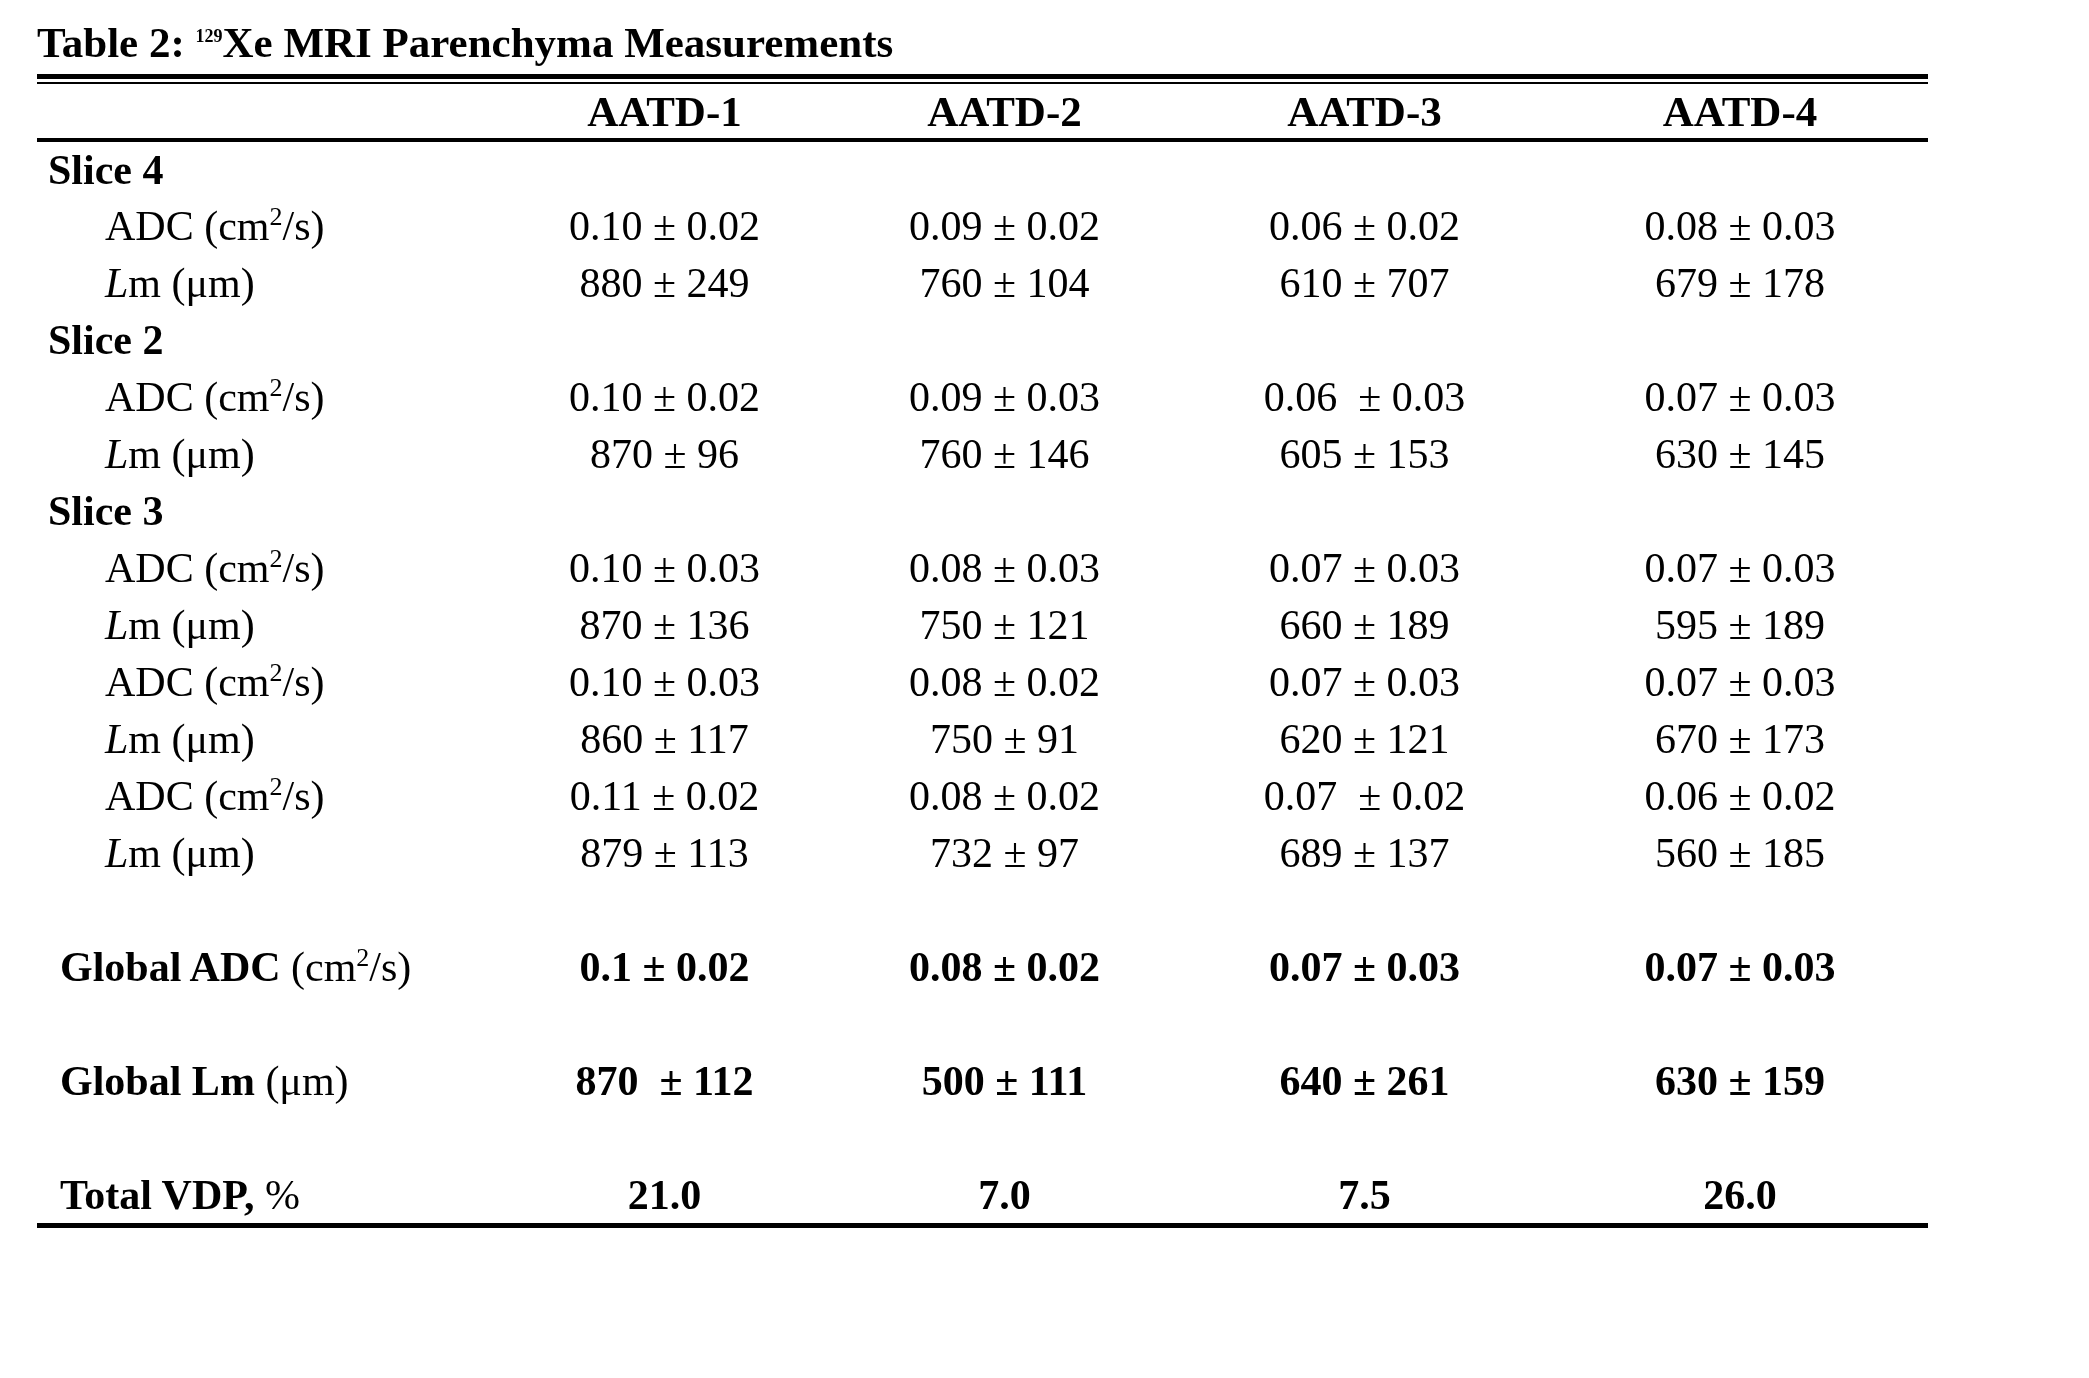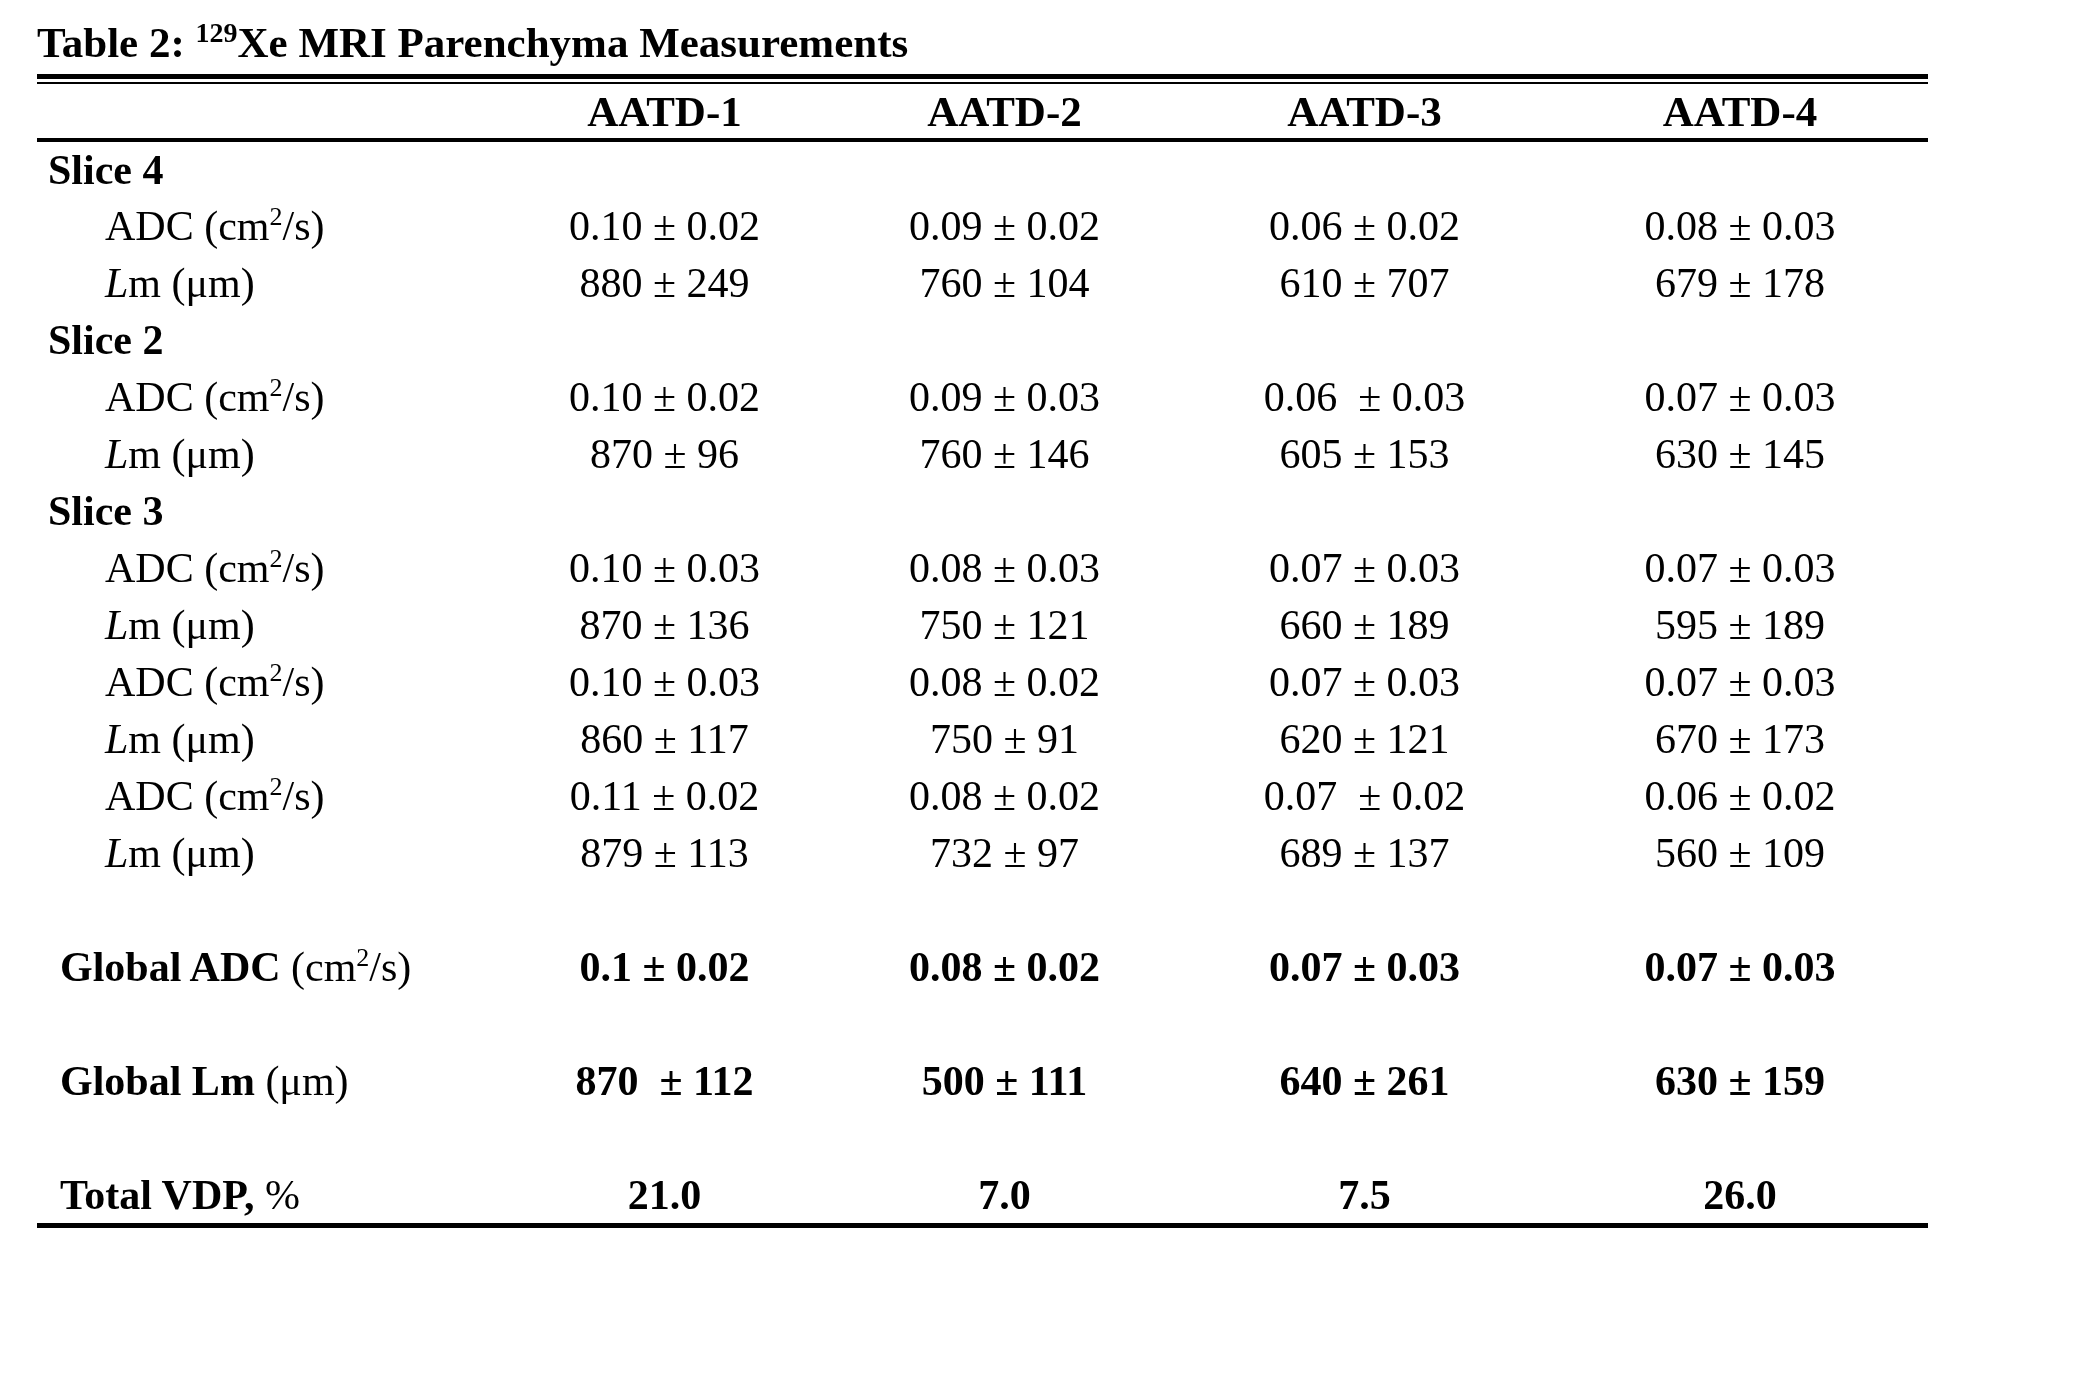--- a/index.html
+++ b/index.html
@@ -13,21 +13,21 @@
   }
   .page { padding-left: 37px; padding-top: 18px; width: 1965px; }
 
   .table-title {
     font-size: 43px;
     font-weight: bold;
     line-height: 50px;
     letter-spacing: 0px;
     width: 1891px;
   }
-  .table-title sup { font-size: 28px; vertical-align: super; line-height: 0; margin-top: 12px; }
+  .table-title sup { font-size: 18px; vertical-align: super; line-height: 0; margin-top: 12px; }
 
   .rule-a-thick { width: 1891px; height: 5px; background: #000; margin-top: 6px; }
   .rule-a-thin  { width: 1891px; height: 2px; background: #000; margin-top: 3px; }
 
   table.meas {
     table-layout: fixed;
     border-collapse: collapse;
     width: 1891px;
   }
   col.c-lbl { width: 460px; }
@@ -172,21 +172,21 @@
         <td class="val">0.11 ± 0.02</td>
         <td class="val">0.08 ± 0.02</td>
         <td class="val">0.07 &nbsp;± 0.02</td>
         <td class="val">0.06 ± 0.02</td>
       </tr>
       <tr>
         <td class="lbl-row"><i>L</i><span>m (μm)</span></td>
         <td class="val">879 ± 113</td>
         <td class="val">732 ± 97</td>
         <td class="val">689 ± 137</td>
-        <td class="val">560 ± 109</td>
+        <td class="val">560 ± 185</td>
       </tr>
 
       <tr class="spacer">
           <td colspan="5"></td>
         </tr>
 
       <tr>
         <td class="lbl-sum"><b>Global ADC</b><span> (cm</span><sup>2</sup><span>/s)</span></td>
         <td class="val bold">0.1 ± 0.02</td>
         <td class="val bold">0.08 ± 0.02</td>

